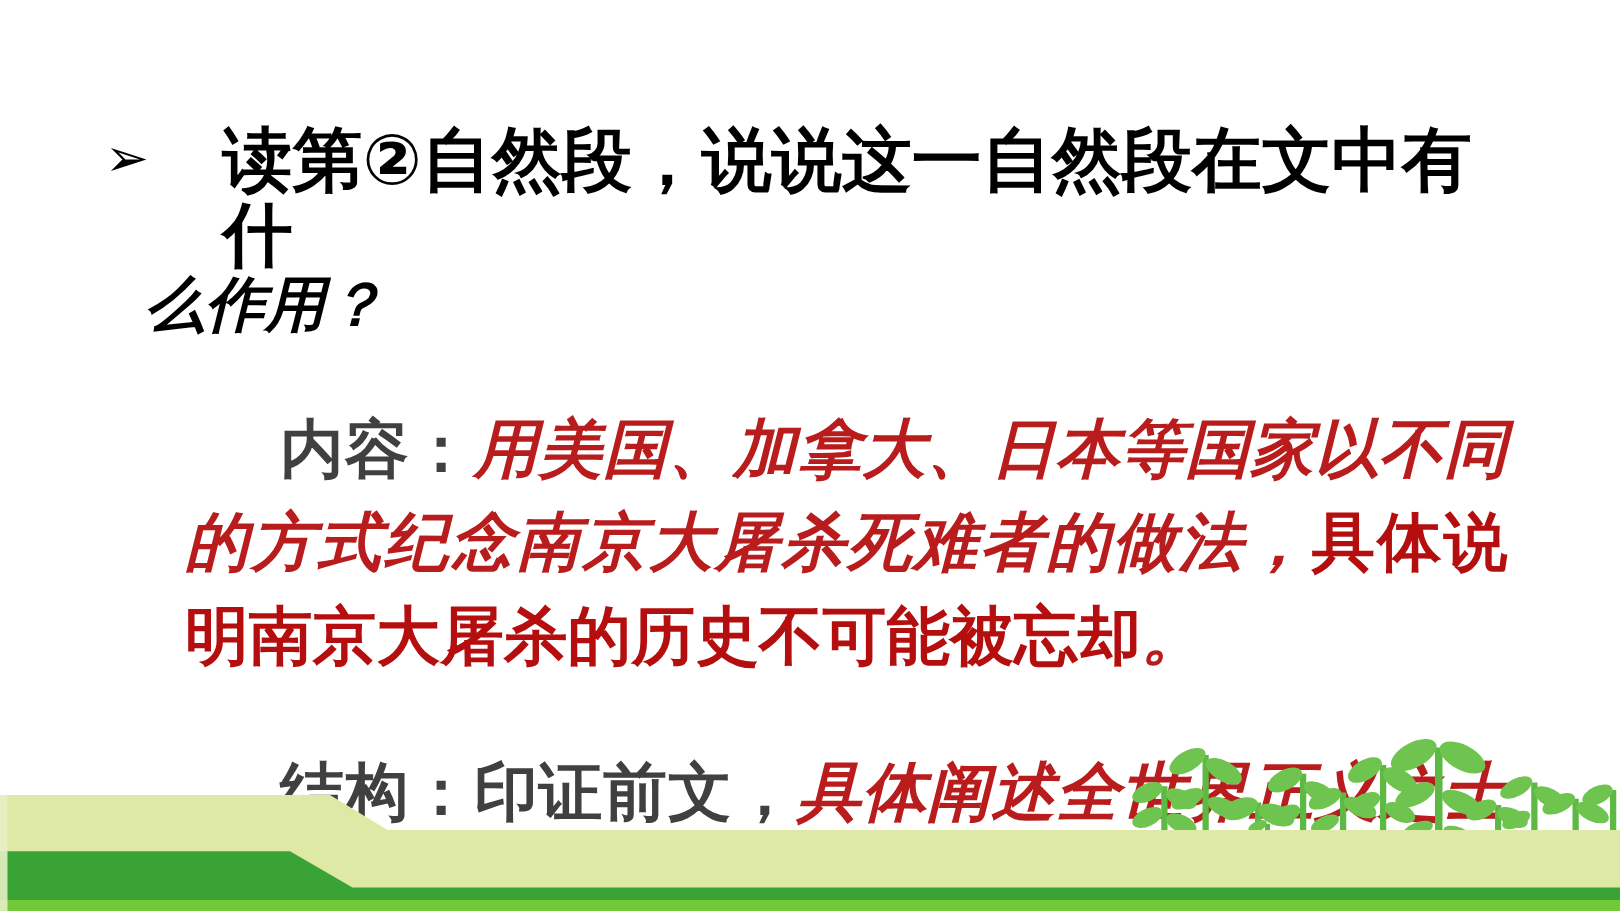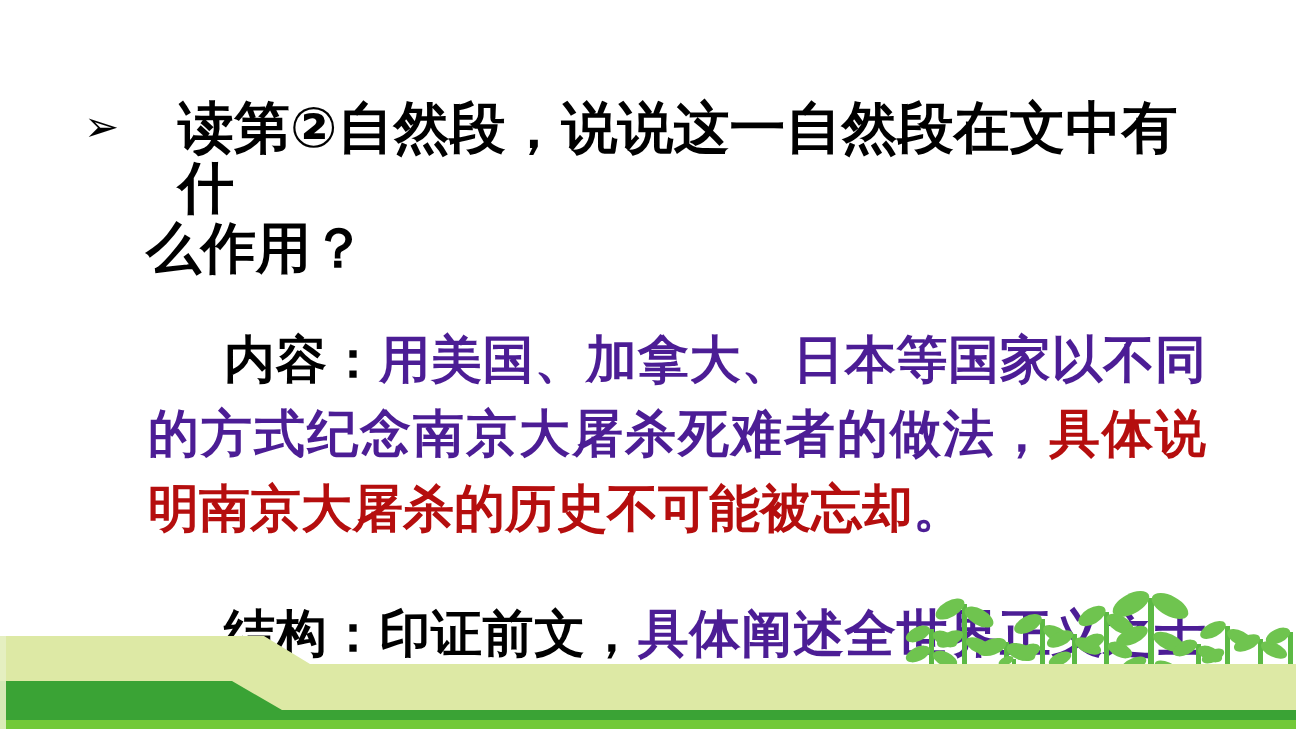--- a/index.html
+++ b/index.html
@@ -40,25 +40,26 @@
     font-size: 42px;
     line-height: 1.38;
     color: #000000;
     font-family: "DejaVu Sans", sans-serif;
   }
   .question-text {
     flex: 1 1 auto;
     margin-left: 32px;
   }
   .question-cont {
-    margin-left: 62px;
-    font-size: 55px;
+    margin-left: 32px;
+    font-size: 48px;
     font-weight: bold;
     color: #000000;
     line-height: 1.08;
+    font-style: italic;
   }
 
   
   .answer-block {
     position: absolute;
     left: 148px;
     top: 272px;
     width: 1058px;
   }
   .answer-para {
@@ -68,22 +69,22 @@
     text-align: justify;
     text-justify: inter-ideograph;
   }
   .answer-para.content-para {
     text-indent: 76px;
   }
   .answer-para.structure-para {
     text-indent: 76px;
     margin-top: 38px;
   }
-  .seg-red   { color: #000000; }
-  .seg-blue  { color: #4c1d95; }
+  .seg-red   { color: #404040; }
+  .seg-blue  { color: #b91c1c; font-style: italic; }
   .seg-dark-red { color: #b50e0e; }
 
   
   .deco {
     position: absolute;
     left: 0;
     bottom: 0;
     width: 1296px;
     height: 145px;
     pointer-events: none;

